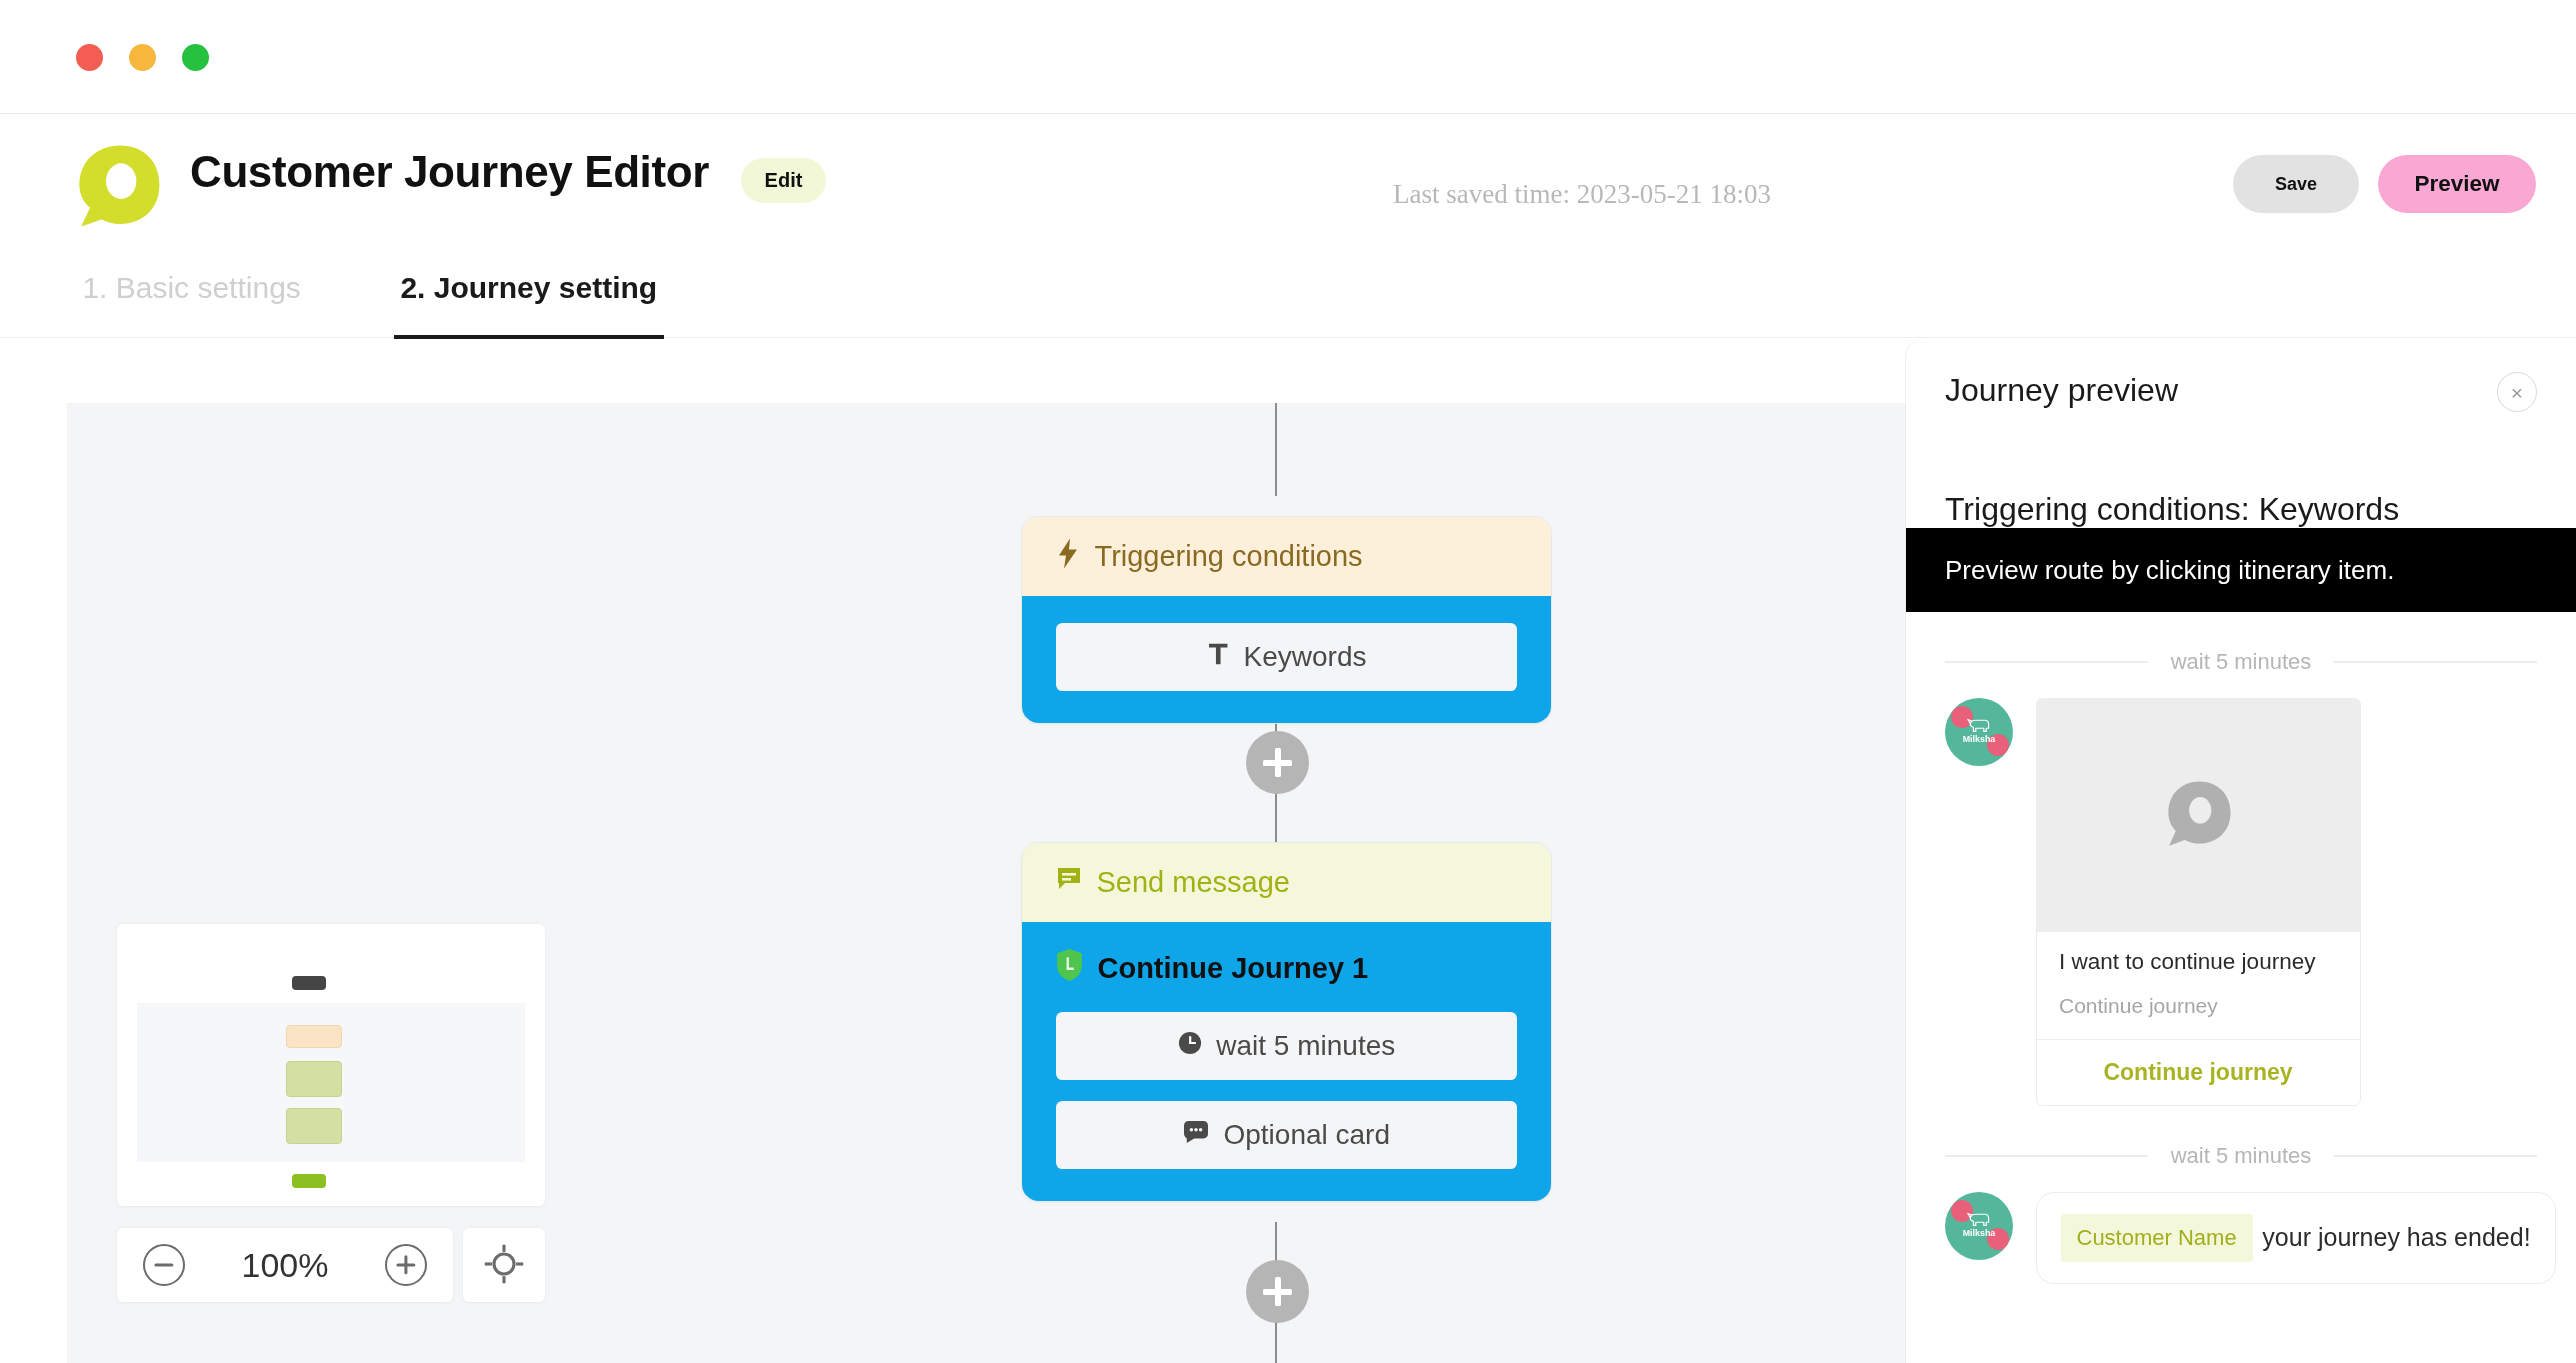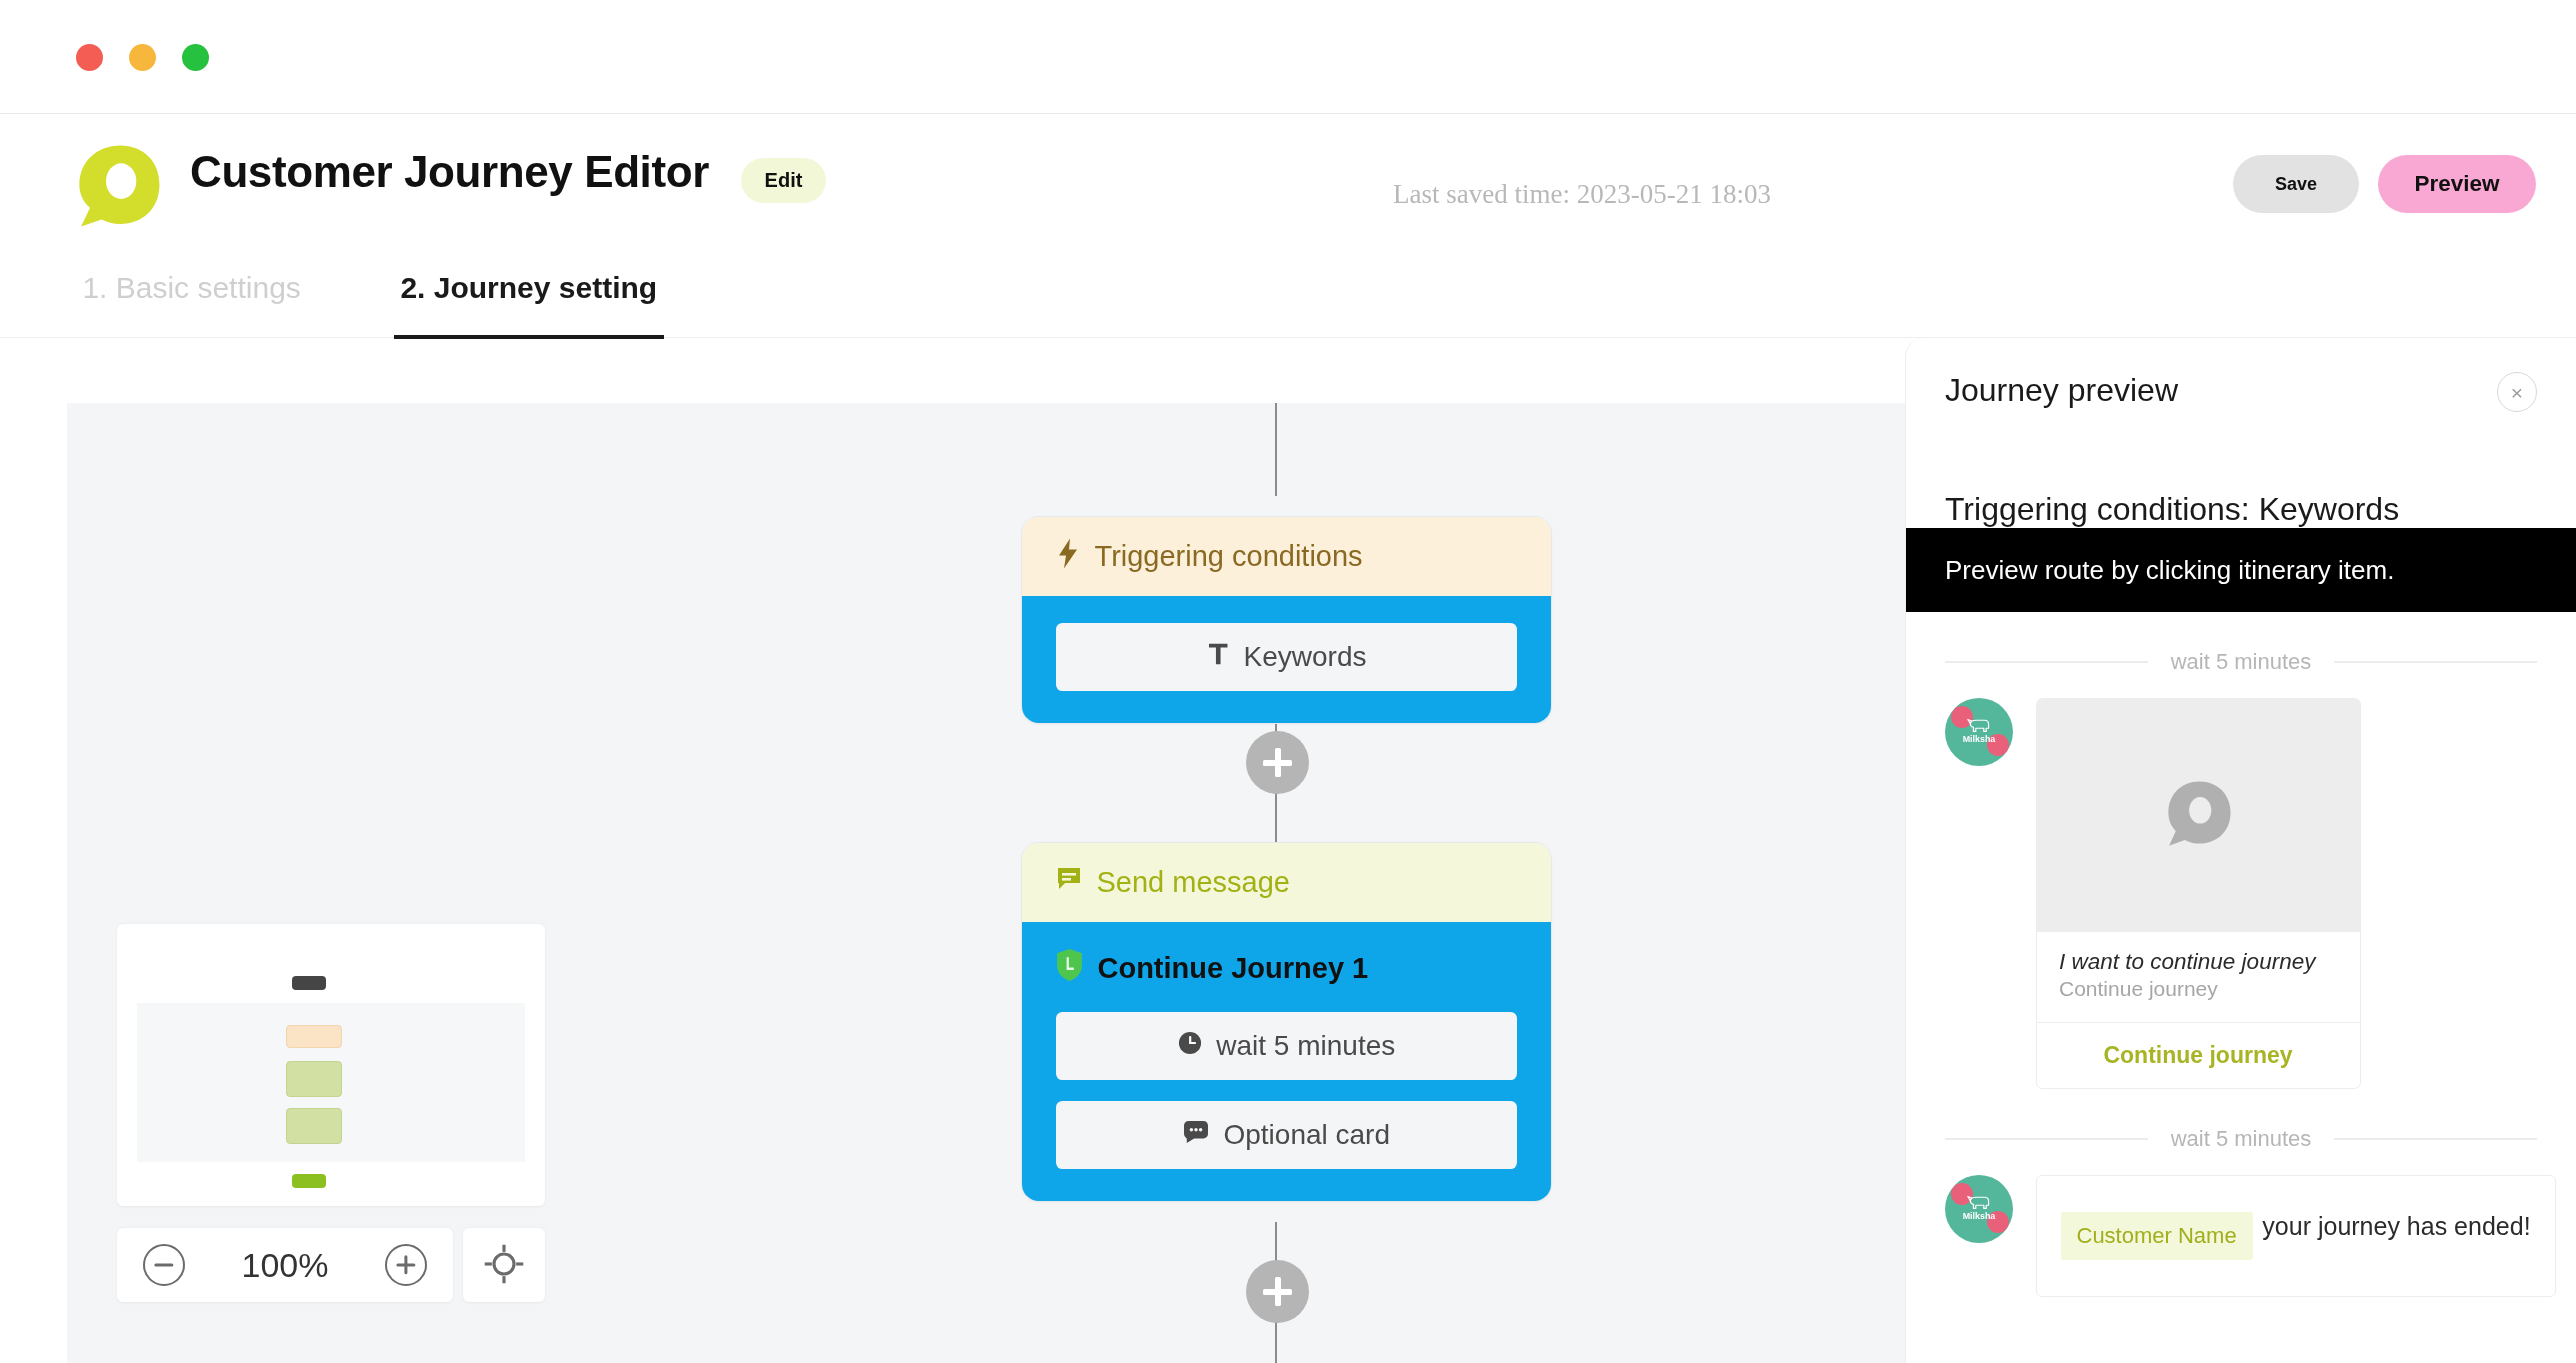--- a/index.html
+++ b/index.html
@@ -260,31 +260,31 @@
 
   #card-bubble {
     width: 325px; border: 1.6px solid #ececec; border-radius: 6.4px;
     background: #ffffff; overflow: hidden;
   }
   #card-image {
     height: 233px; background: #ededed;
     display: flex; align-items: center; justify-content: center;
   }
   #card-text-block { padding: 17.7px 22.5px 21px 22.5px; }
-  #card-title { font-size: 22.5px; color: #2b2b2b; font-weight: 500; margin-bottom: 2px; font-style: italic; }
+  #card-title { font-size: 22.5px; color: #2b2b2b; font-weight: 500; margin-bottom: 19px; }
   #card-subtitle { font-size: 21px; color: #a6a6a6; }
   #card-action-button {
     border-top: 1.6px solid #ededed; height: 66px;
     display: flex; align-items: center; justify-content: center;
     color: #a8b424; font-size: 23px; font-weight: 600; cursor: pointer;
   }
 
   #end-bubble {
-    border: 1.6px solid #ececec; border-radius: 6px; background: #ffffff;
-    padding: 36px 24px; display: flex; gap: 9.7px;
+    border: 1.6px solid #ececec; border-radius: 18px; background: #ffffff;
+    padding: 21px 24px; display: flex; align-items: center; gap: 9.7px;
   }
   #customer-name-token {
     background: #f4f8db; color: #a2ae1c; font-size: 22px;
     padding: 11.3px 16px; border-radius: 2.4px; white-space: nowrap;
   }
   #end-text { font-size: 25px; color: #2b2b2b; white-space: nowrap; }
 </style>
 </head>
 <body>
 

